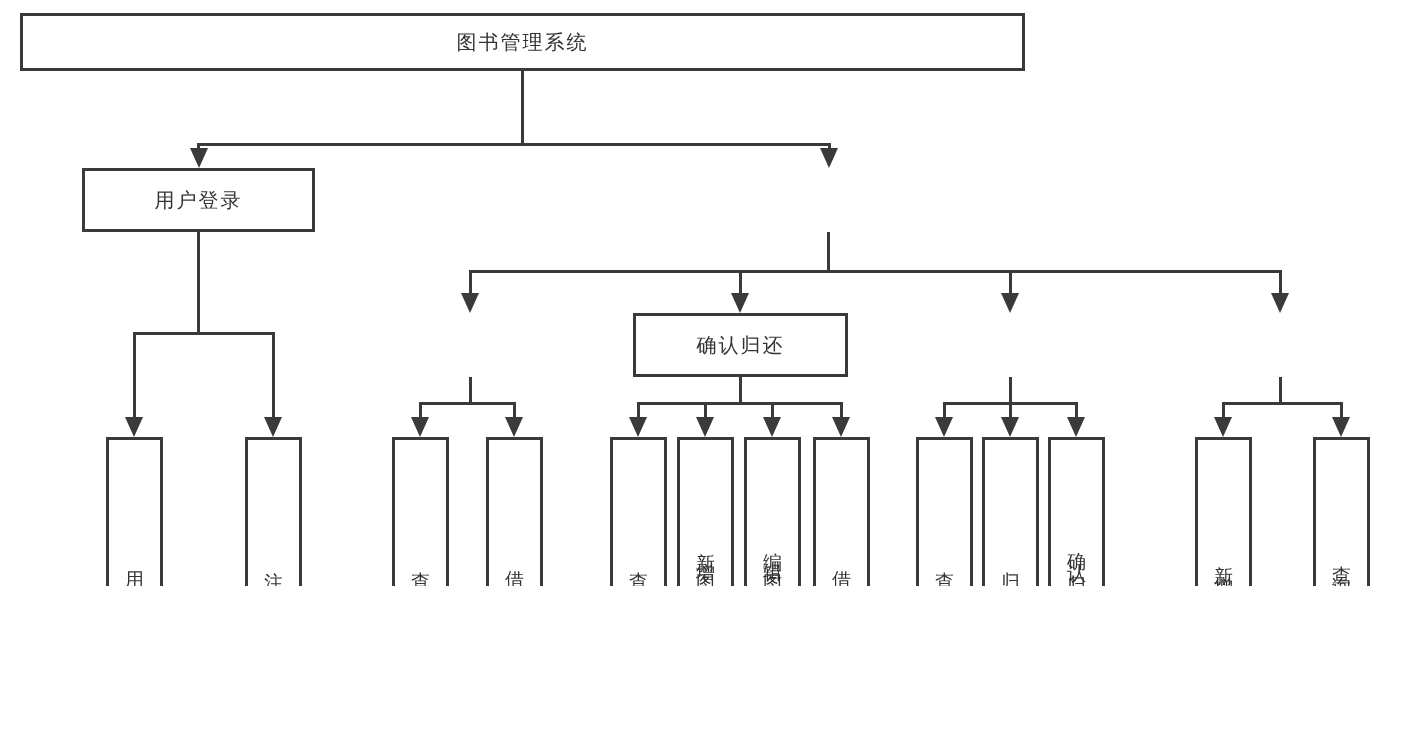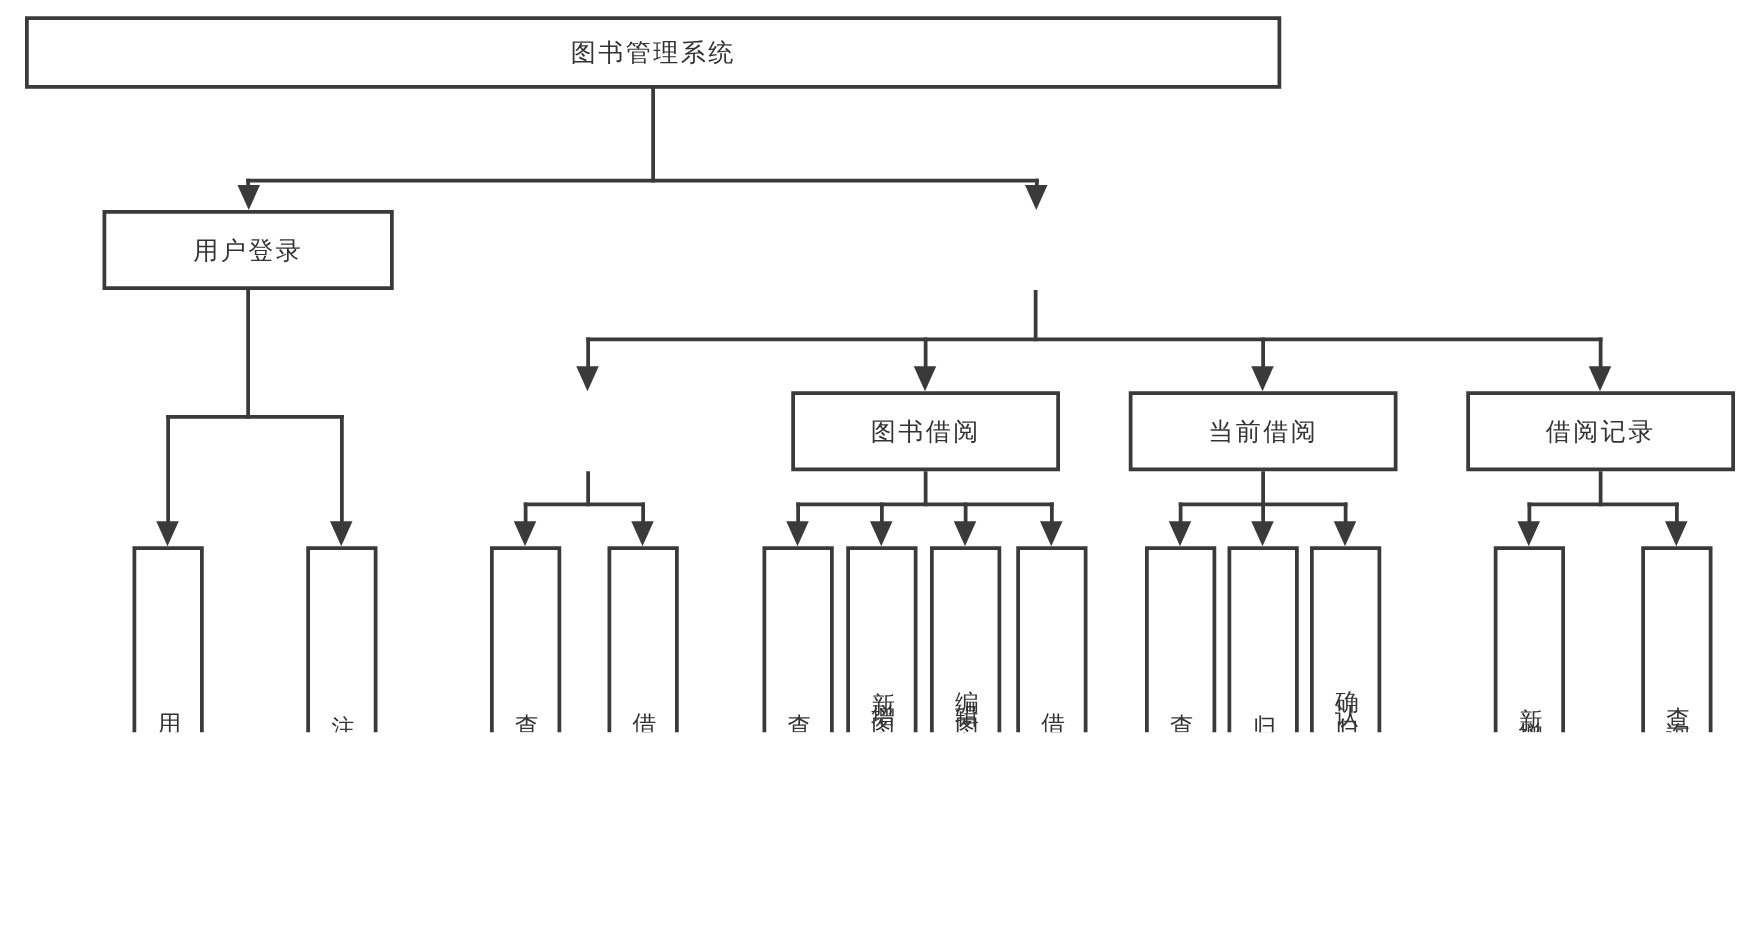--- a/index.html
+++ b/index.html
@@ -75,23 +75,21 @@
   <div class="hline" style="left:469px;top:270px;width:813px"></div>
   <div class="vline" style="left:469px;top:270px;height:25px"></div>
   <div class="arrow" style="left:461px;top:293px"></div>
   <div class="vline" style="left:739px;top:270px;height:25px"></div>
   <div class="arrow" style="left:731px;top:293px"></div>
   <div class="vline" style="left:1009px;top:270px;height:25px"></div>
   <div class="arrow" style="left:1001px;top:293px"></div>
   <div class="vline" style="left:1279px;top:270px;height:25px"></div>
   <div class="arrow" style="left:1271px;top:293px"></div>
 
-  <div class="box" style="left:633px;top:313px;width:215px;height:64px">图书借阅</div>
-  <div class="box" style="left:903px;top:313px;width:215px;height:64px">当前借阅</div>
-  <div class="box" style="left:1173px;top:313px;width:215px;height:64px">借阅记录</div>
+  <div class="box" style="left:633px;top:313px;width:215px;height:64px">确认归还</div>
 
   <div class="vline" style="left:469px;top:377px;height:28px"></div>
   <div class="hline" style="left:419px;top:402px;width:97px"></div>
   <div class="vline" style="left:419px;top:402px;height:17px"></div>
   <div class="arrow" style="left:411px;top:417px"></div>
   <div class="vline" style="left:513px;top:402px;height:17px"></div>
   <div class="arrow" style="left:505px;top:417px"></div>
 
   <div class="vline" style="left:739px;top:377px;height:28px"></div>
   <div class="hline" style="left:637px;top:402px;width:206px"></div>

